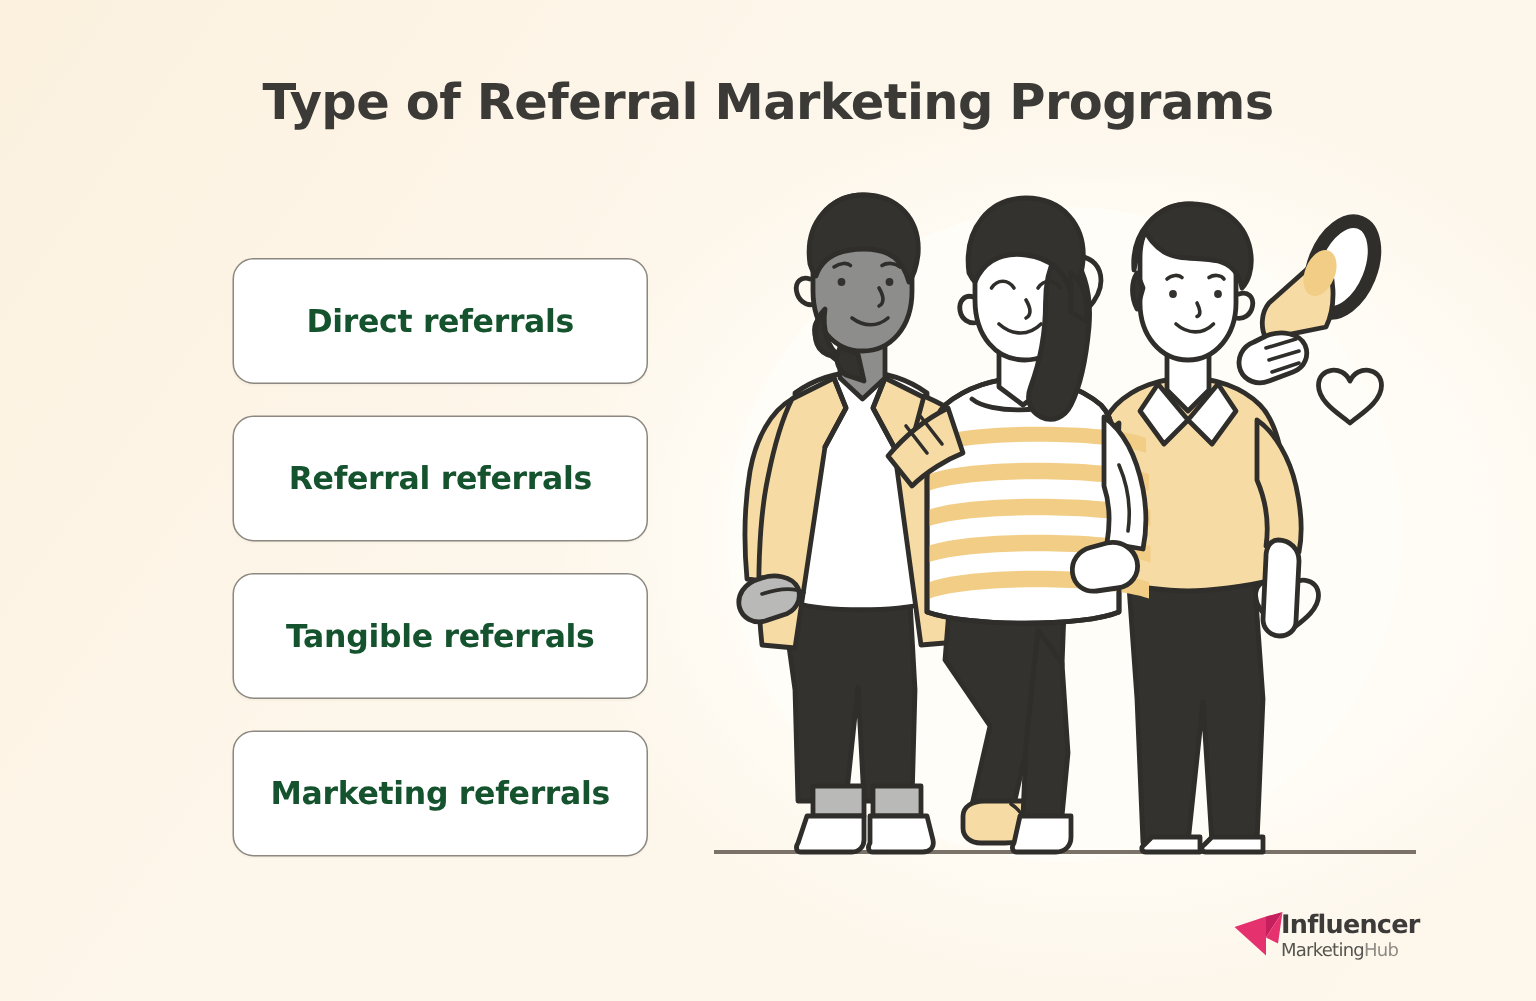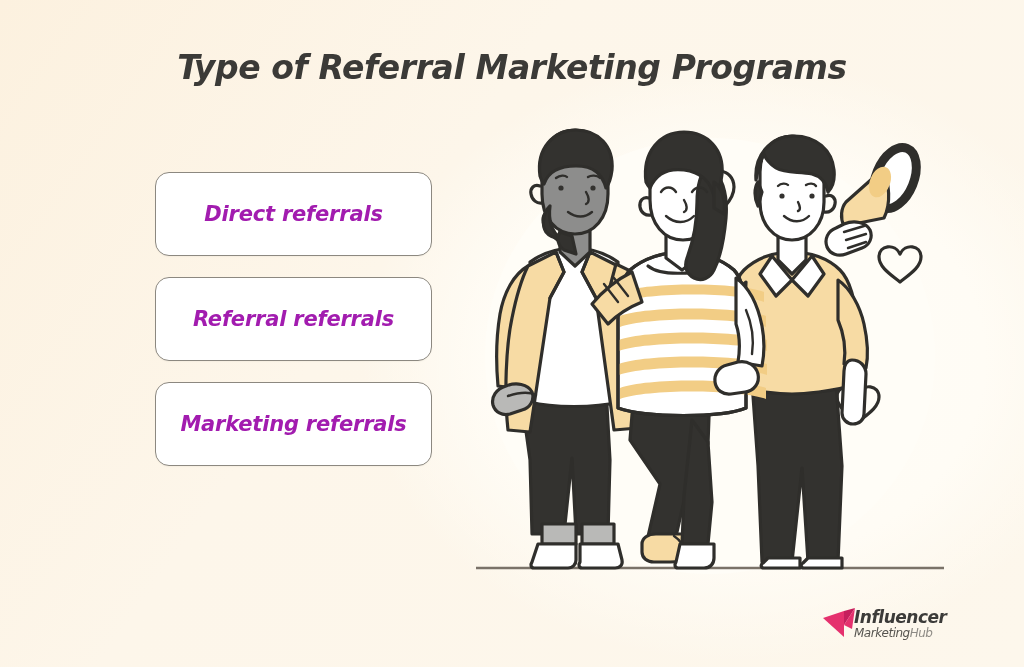--- a/index.html
+++ b/index.html
@@ -13,21 +13,20 @@
     font-family: "DejaVu Sans", sans-serif;
     background: #fdf6ea;
   }
 
   #infographic {
     position: relative;
     width: 1024px;
     height: 667px;
     background: #fdf6ea;
     overflow: hidden;
-    font-style: italic;
   }
 
   
   .bg-wash {
     position: absolute;
     inset: 0;
     background:
       radial-gradient(ellipse 520px 420px at 735px 360px, #fffdf8 0%, #fffcf5 48%, rgba(255,252,245,0) 72%),
       linear-gradient(125deg, #fcf1df 0%, #fdf6ea 38%, #fdf7ec 100%);
     pointer-events: none;
@@ -65,21 +64,21 @@
     border-radius: 14px;
     display: flex;
     align-items: center;
     justify-content: center;
     box-shadow: 0 1px 1px rgba(120,110,95,0.05);
   }
   .card-label {
     font-family: "DejaVu Sans", sans-serif;
     font-size: 21px;
     font-weight: 600;
-    color: #a21caf;
+    color: #14532d;
     letter-spacing: -0.2px;
     white-space: nowrap;
   }
 
   
   .illustration {
     position: absolute;
     left: 452px;
     top: 120px;
     width: 520px;
@@ -139,20 +138,23 @@
   <div class="card-list">
 
     <div class="card">
       <span class="card-label">Direct referrals</span>
     </div>
 
     <div class="card">
       <span class="card-label">Referral referrals</span>
     </div>
 
+    <div class="card">
+      <span class="card-label">Tangible referrals</span>
+    </div>
 
     <div class="card">
       <span class="card-label">Marketing referrals</span>
     </div>
 
   </div>
 
   <div class="illustration">
     <svg viewBox="0 0 520 470" xmlns="http://www.w3.org/2000/svg">
       <defs>

